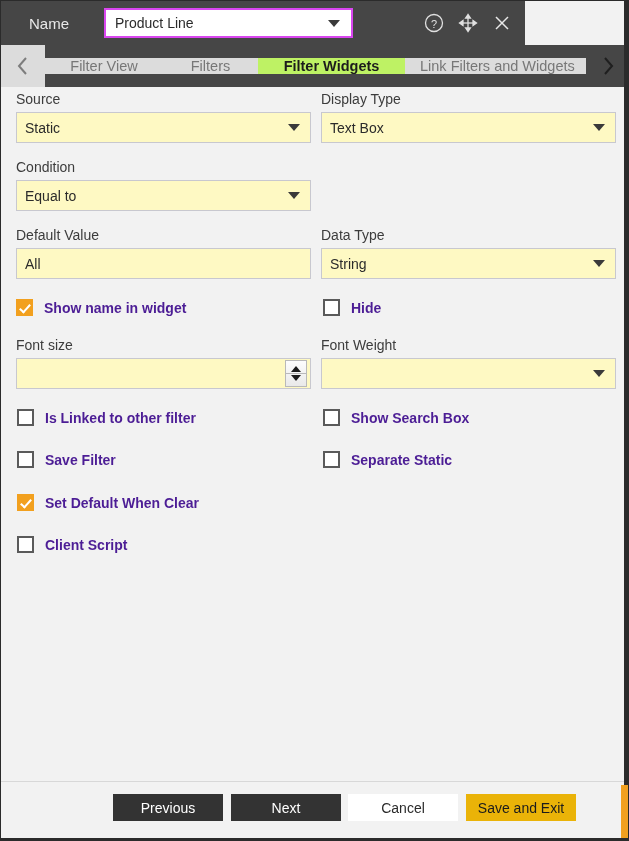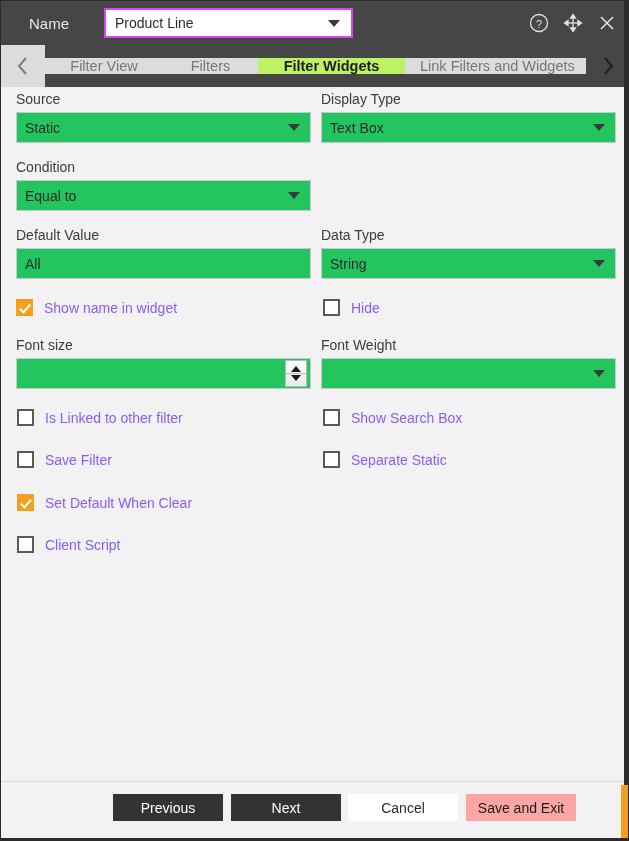--- a/index.html
+++ b/index.html
@@ -18,21 +18,21 @@
     box-sizing: border-box;
     background: #f2f2f2;
     border: 1px solid #2b2b2b;
     overflow: hidden;
   }
 
   
   .titlebar {
     position: absolute;
     left: 0; top: 0;
-    width: 629px;
+    width: 524px;
     height: 44px;
     background: #464646;
     display: flex;
     align-items: center;
   }
   .titlebar-label {
     color: #e8e8e8;
     font-size: 15px;
     margin-left: 28px;
     white-space: nowrap;
@@ -143,21 +143,21 @@
     position: absolute;
   }
   .flabel {
     font-size: 14px;
     color: #3c3c3c;
     margin-bottom: 5px;
     white-space: nowrap;
   }
   .control {
     height: 31px;
-    background: #22c55e;
+    background: #fef9c3;
     border: 1px solid #c8c8cf;
     box-sizing: border-box;
     display: flex;
     align-items: center;
     cursor: default;
   }
   .control .val {
     font-size: 14px;
     color: #2b2b2b;
     margin-left: 8px;
@@ -219,23 +219,24 @@
     content: "";
     position: absolute;
     left: 4px; top: 1px;
     width: 4px; height: 9px;
     border: solid #ffffff;
     border-width: 0 2px 2px 0;
     transform: rotate(42deg);
   }
   .cblabel {
     font-size: 14px;
-    color: #8b5cf6;
+    color: #4c1d95;
     margin-left: 11px;
     white-space: nowrap;
+    font-weight: bold;
   }
 
   
   .footer {
     position: absolute;
     left: 0; top: 780px;
     width: 629px;
     height: 59px;
     background: #f2f2f2;
     border-top: 1px solid #d8d8d8;
@@ -248,21 +249,21 @@
     align-items: center;
     justify-content: center;
     font-size: 14px;
     cursor: pointer;
     box-sizing: border-box;
     white-space: nowrap;
     margin-left: 29px;
   }
   .btn.dark { background: #333333; color: #ffffff; }
   .btn.light { background: #ffffff; color: #2b2b2b; }
-  .btn.accent { background: #fca5a5; color: #1c1c1c; }
+  .btn.accent { background: #eab308; color: #1c1c1c; }
 
   .bottom-rule {
     position: absolute;
     left: 0; top: 837px;
     width: 629px;
     height: 2px;
     background: #2b2b2b;
   }
   .edge-accent {
     position: absolute;

